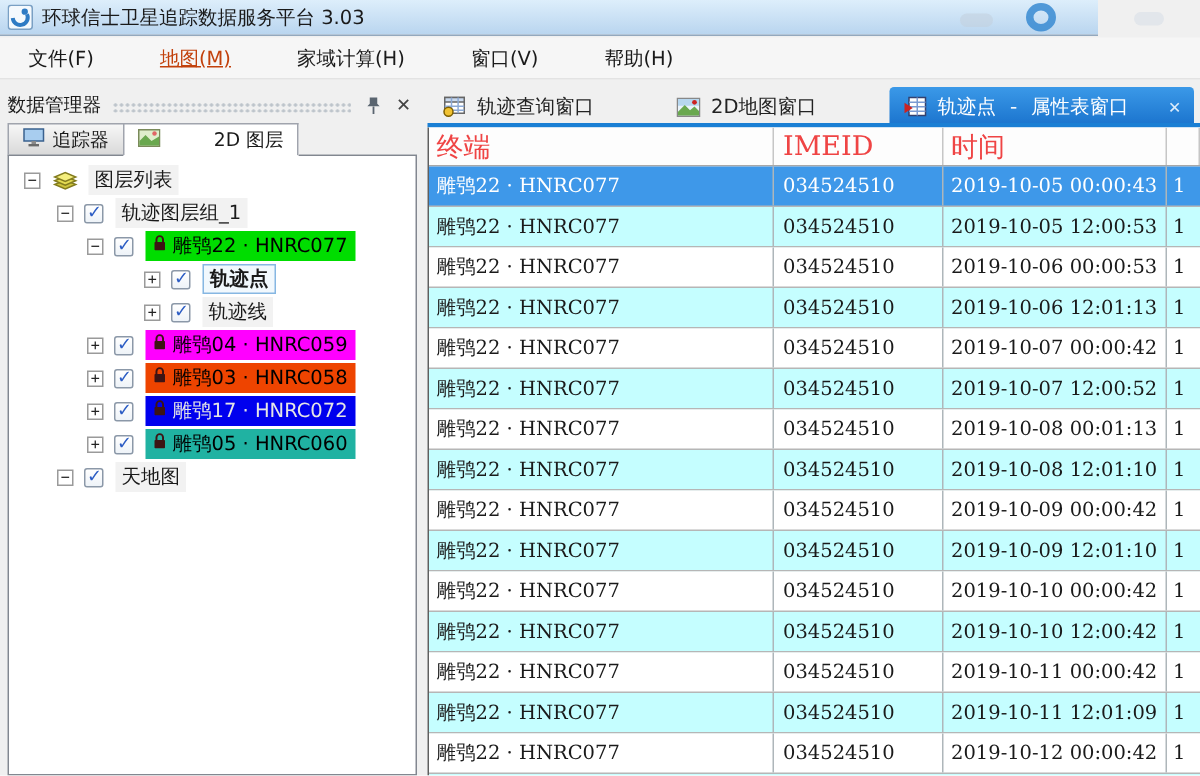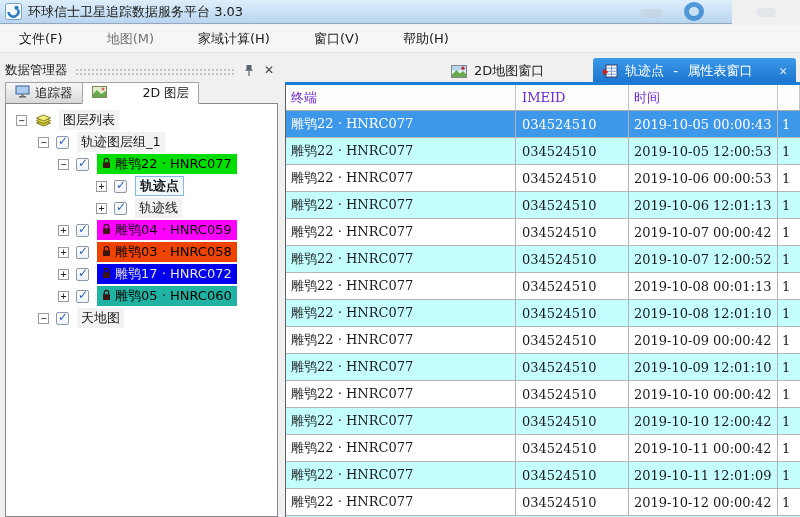--- a/index.html
+++ b/index.html
@@ -13,21 +13,21 @@
   .titlebar .app-icon { width:17px; height:17px; margin-right:6px; }
   .ghost-btn { position:absolute; border-radius:6px; }
   .g-min  { left:640px; top:9px;  width:22px; height:9px;  background:#c2cfdc; opacity:.55; }
   .g-ring { left:684px; top:2px;  width:20px; height:19px; border:5px solid #2e84cf; border-radius:50%; opacity:.8; background:transparent; }
   .g-far  { left:756px; top:8px;  width:20px; height:9px;  background:#ccd8e4; opacity:.4; }
 
   
   .menubar { position:absolute; left:0; top:25px; width:800px; height:28px;
     background:#f6f6f6; border-bottom:1px solid #e3e3e3; display:flex; align-items:center; padding-left:4px; }
   .menu-item { padding:3px 15px; margin-right:14px; cursor:default; }
-  .menu-item.disabled { color:#737373; }
+  .menu-item.disabled { color:#c2410c;text-decoration:underline; }
 
   
   .dock-header { position:absolute; left:5px; top:60px; width:272px; height:20px;
     display:flex; align-items:center; font-size:12.5px; }
   .dock-dots { flex:1; height:7px; margin:2px 7px 0 7px;
     background-image: radial-gradient(circle, #bdc4cb 1px, transparent 1.2px);
     background-size:4px 4px; }
   .pin-btn, .close-sm { width:16px; height:16px; display:flex; align-items:center; justify-content:center; color:#444; }
   .close-sm { font-size:12px; font-weight:bold; margin-left:4px; }
 
@@ -72,21 +72,21 @@
   .t-head { display:flex; height:26px; align-items:center; background:#fdfdfd; border-bottom:1px solid #a8a8a8; }
   .t-row  { display:flex; height:27px; align-items:center; border-bottom:1px solid #b6b6b6; background:#fff; }
   .t-row.cyan { background:#c5feff; }
   .t-row.sel  { background:#3e98e9; color:#fff; }
   .t-row.partial { height:4px; border-bottom:none; }
   .tc { height:100%; display:flex; align-items:center; overflow:hidden; white-space:nowrap; border-right:1px solid #aeb6ba; }
   .c0 { width:230px; padding-left:5px; }
   .c1 { width:113px; padding-left:6px; }
   .c2 { width:149px; padding-left:5px; }
   .c3 { flex:1; padding-left:4px; border-right:none; }
-  .t-head .tc { font-size:13px; color:#6d28d9; border-right:1px solid #c6c6c6; }
+  .t-head .tc { font-size:18px; color:#ef4444; border-right:1px solid #c6c6c6; }
 </style>
 </head>
 <body>
 
 <div class="titlebar">
   <span class="app-icon">
     <svg width="17" height="17" viewBox="0 0 17 17">
         <rect x="0.5" y="0.5" width="16" height="16" rx="2" fill="#f4f9fd" stroke="#7aa0c4"></rect>
         <path d="M3.5 9 a5 5 0 1 0 9.5 -2.5" fill="none" stroke="#2e7bc4" stroke-width="2.6"></path>
         <circle cx="11.5" cy="4.8" r="2.1" fill="#2e7bc4"></circle>
@@ -220,20 +220,31 @@
     </div>
     <div class="tree-row" style="padding-left: 32px;">
       <span class="expander">−</span>
       <span class="cb"></span>
       <span class="tree-label">天地图</span>
     </div>
   </div>
 <div class="splitter"></div>
 
 <div class="rtab-strip">
+    <div class="rtab rtab-0">
+      <span class="ticon">
+        <svg width="16" height="14" viewBox="0 0 16 14">
+          <rect x="1.5" y="1" width="13" height="10.5" fill="#fff" stroke="#666"></rect>
+          <rect x="1.5" y="1" width="13" height="3" fill="#c9d9ee" stroke="#666"></rect>
+          <path d="M1.5 6.8 H14.5 M1.5 9.5 H14.5 M6 1 V11.5 M10.4 1 V11.5" stroke="#8caad6" fill="none"></path>
+          <circle cx="4" cy="10.5" r="3" fill="#f1c232" stroke="#7f6000"></circle>
+        </svg>
+      </span>
+      <span>轨迹查询窗口</span>
+    </div>
     <div class="rtab rtab-1">
       <span class="ticon">
         <svg width="16" height="13" viewBox="0 0 16 13">
           <rect x="0.5" y="0.5" width="15" height="12" fill="#eaf3fa" stroke="#888"></rect>
           <rect x="1" y="1" width="14" height="4.5" fill="#b7d7ef"></rect>
           <path d="M1 9.5 L5.5 5 L9 8.5 L12 6 L15 9 V12 H1 Z" fill="#6aa84f"></path>
           <circle cx="12" cy="3.2" r="1.6" fill="#cc2222"></circle>
         </svg>
       </span>
       <span>2D地图窗口</span>

